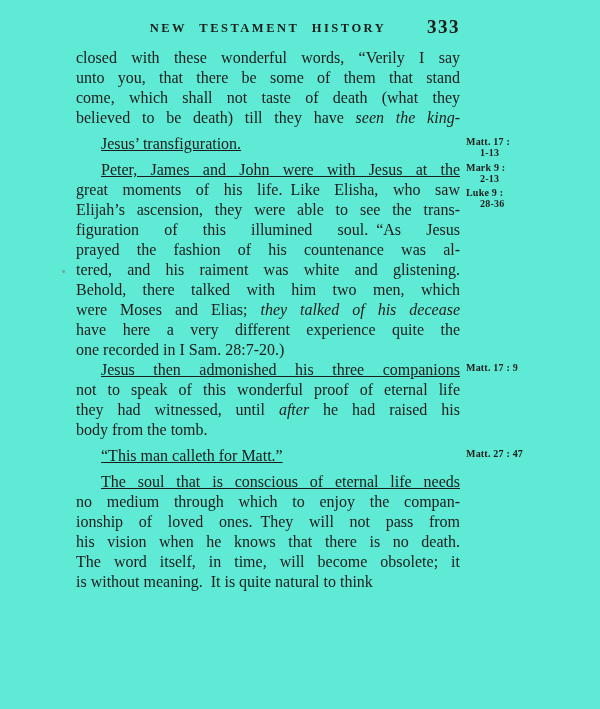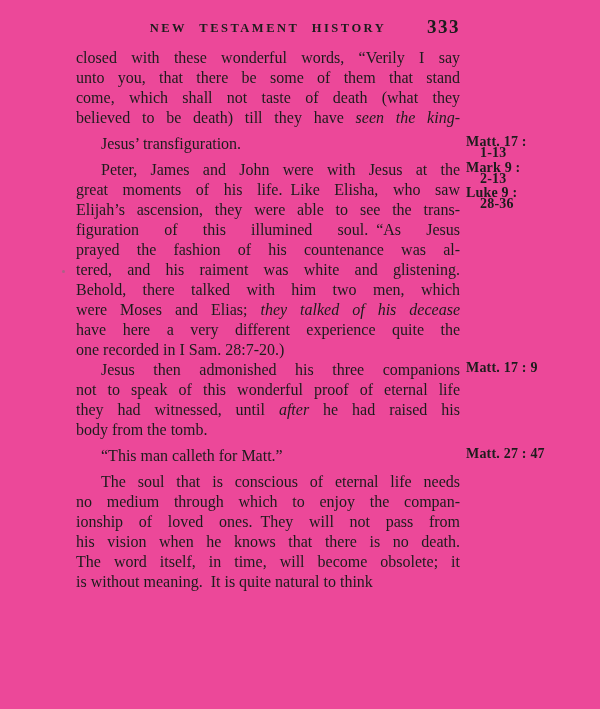--- a/index.html
+++ b/index.html
@@ -1,20 +1,20 @@
 <!DOCTYPE html>
 <html><head>
 <meta charset="utf-8">
 <style>
   html,body{margin:0;padding:0;}
   .page{
     position:relative;
     width:600px;
     height:709px;
-    background:#ec4899;
+    background:#5eead4;
     font-family:"Liberation Serif","DejaVu Serif",serif;
     color:#1c1c1c;
     overflow:hidden;
   }
   
   .running-head{
     position:absolute;
     top:21px;
     left:76px;
     width:384px;
@@ -38,35 +38,35 @@
   .text-block{
     position:absolute;
     left:76px;
     top:48px;
     width:384px;
     font-size:16px;
     line-height:20px;
   }
   .para{position:relative;margin:0;}
   .para.sidehead{margin:6px 0;}
-  .para.indent .line:first-child{text-indent:25px;}
+  .para.indent .line:first-child{text-indent:25px;text-decoration:underline;}
   .line{
     text-align:justify;
     text-align-last:justify;
     height:20px;
     overflow:hidden;
   }
   .line.last{text-align-last:left;}
   .it{font-style:italic;margin-top:8px;}
   
   .note{
     position:absolute;
     left:390px;
     width:100px;
-    font-size:14px;
+    font-size:10px;
     line-height:11px;
     font-weight:bold;
     letter-spacing:0.2px;
     text-align:left;
   }
   .note-sub{padding-left:14px;}
   
   .speck{
     position:absolute;
     left:62px;

